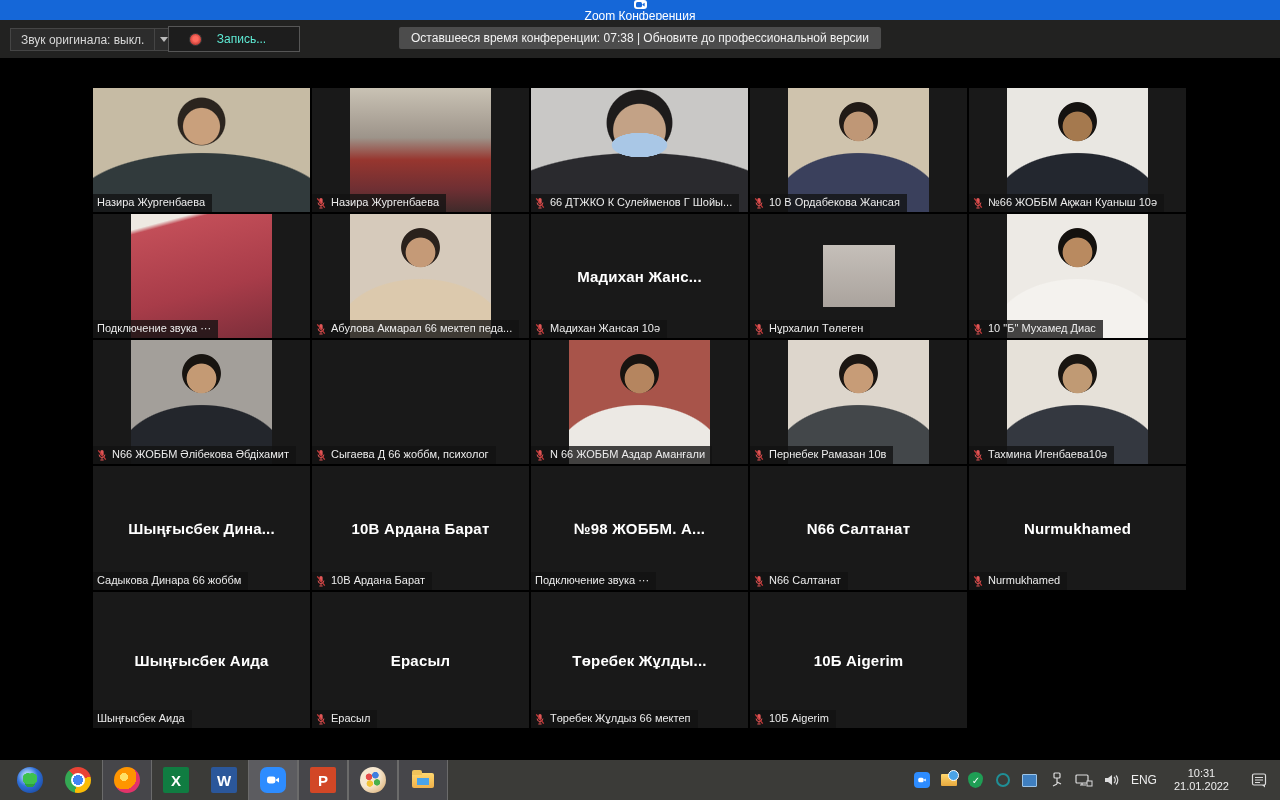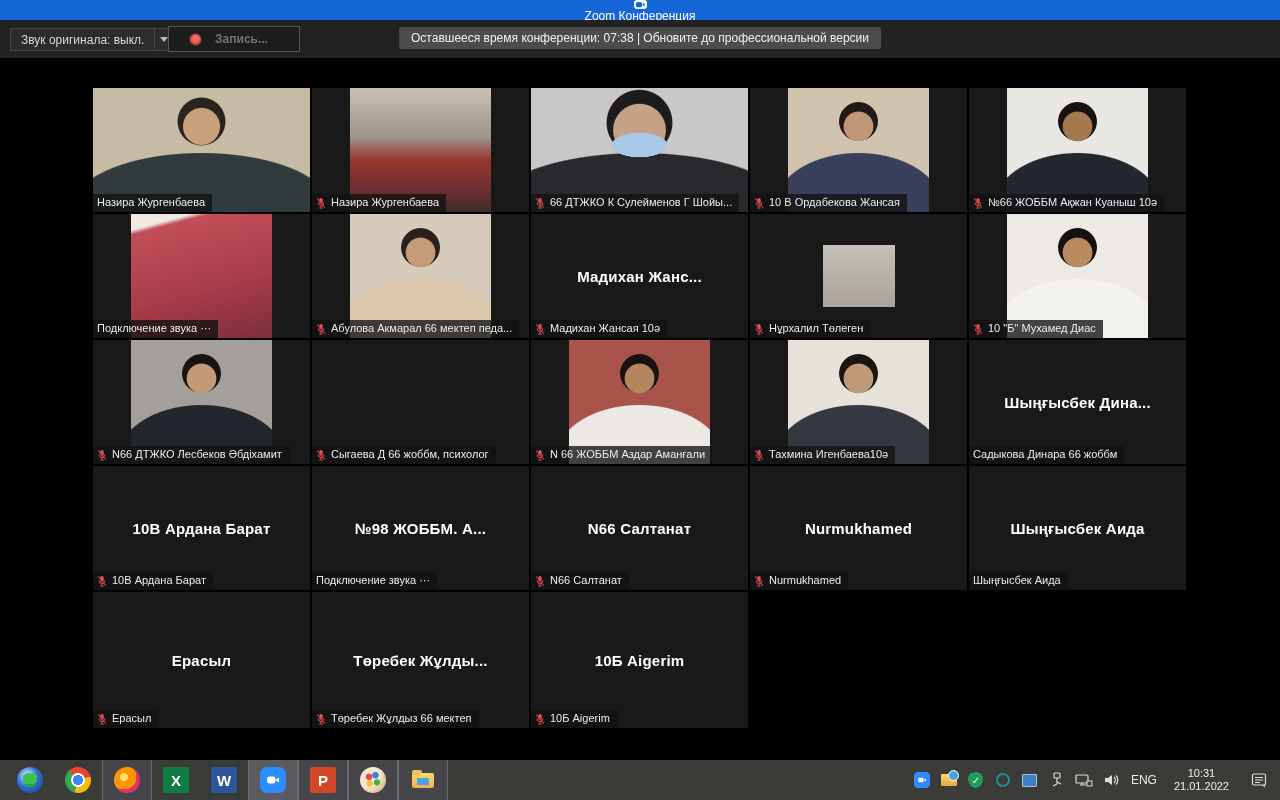--- a/index.html
+++ b/index.html
@@ -33,21 +33,21 @@
     color:#d8d8d8; font-size:12px; padding:0 10px; display:flex; align-items:center; }
   .orig-sound-drop { width:20px; background:#2c2c2c; border:1px solid #454545;
     display:flex; align-items:center; justify-content:center; }
   .caret-down { width:0; height:0; border-left:4px solid transparent;
     border-right:4px solid transparent; border-top:5px solid #bbb; }
   .record-box { position:absolute; left:168px; top:6px; width:132px; height:26px;
     border:1px solid #565656; background:#1d1d1d; display:flex; align-items:center; }
   .rec-dot { width:13px; height:13px; border-radius:50%; margin-left:20px;
     background:radial-gradient(circle at 50% 45%, #ff6a5e 0 30%, #c63f38 70%, #8f2b27 100%);
     border:1px solid #3a3a3a; }
-  .rec-label { color:#737373; font-size:12px; margin:0 auto; padding-right:18px;font-weight:bold; }
+  .rec-label { color:#5eead4; font-size:12px; margin:0 auto; padding-right:18px; }
   .notice-pill { position:absolute; top:7px; left:50%; transform:translateX(-50%);
     background:#4c4c4c; color:#f2f2f2; font-size:12px; padding:4px 12px; border-radius:2px;
     white-space:nowrap; }
 
   
   .main { position:absolute; top:58px; bottom:40px; left:0; right:0; background:#000; }
   .grid { position:absolute; left:93px; top:30px; width:1093px;
     display:grid; grid-template-columns:repeat(5,1fr);
     grid-template-rows:repeat(4,124px) 136px; gap:2px; }
   .tile { position:relative; background:#191919; overflow:hidden; }
@@ -322,21 +322,21 @@
   <div class="tile">
     <div class="vid v11 pillar person"></div>
 
     <div class="name-tag">
       <svg class="mic" width="10" height="12" viewBox="0 0 12 14">
         <rect x="4" y="1" width="4" height="7" rx="2" fill="#e05656"></rect>
         <path d="M2.5 6.5 a3.5 3.5 0 0 0 7 0" stroke="#e05656" stroke-width="1.2" fill="none"></path>
         <path d="M6 10.2 v2.2 M4 13 h4" stroke="#e05656" stroke-width="1.2"></path>
         <path d="M1.5 1.5 L10.5 12.5" stroke="#c23a3a" stroke-width="1.6"></path>
       </svg>
-      <span class="tag-text">N66 ДТЖКО Лесбеков Әбдіхамит</span>
+      <span class="tag-text">N66 ЖОББМ Әлібекова Әбдіхамит</span>
     </div>
   </div>
 
   <div class="tile">
 
     <div class="name-tag">
       <svg class="mic" width="10" height="12" viewBox="0 0 12 14">
         <rect x="4" y="1" width="4" height="7" rx="2" fill="#e05656"></rect>
         <path d="M2.5 6.5 a3.5 3.5 0 0 0 7 0" stroke="#e05656" stroke-width="1.2" fill="none"></path>
         <path d="M6 10.2 v2.2 M4 13 h4" stroke="#e05656" stroke-width="1.2"></path>
@@ -353,20 +353,33 @@
       <svg class="mic" width="10" height="12" viewBox="0 0 12 14">
         <rect x="4" y="1" width="4" height="7" rx="2" fill="#e05656"></rect>
         <path d="M2.5 6.5 a3.5 3.5 0 0 0 7 0" stroke="#e05656" stroke-width="1.2" fill="none"></path>
         <path d="M6 10.2 v2.2 M4 13 h4" stroke="#e05656" stroke-width="1.2"></path>
         <path d="M1.5 1.5 L10.5 12.5" stroke="#c23a3a" stroke-width="1.6"></path>
       </svg>
       <span class="tag-text">N 66 ЖОББМ Аздар Аманғали</span>
     </div>
   </div>
 
+  <div class="tile">
+    <div class="vid v14 pillar person"></div>
+
+    <div class="name-tag">
+      <svg class="mic" width="10" height="12" viewBox="0 0 12 14">
+        <rect x="4" y="1" width="4" height="7" rx="2" fill="#e05656"></rect>
+        <path d="M2.5 6.5 a3.5 3.5 0 0 0 7 0" stroke="#e05656" stroke-width="1.2" fill="none"></path>
+        <path d="M6 10.2 v2.2 M4 13 h4" stroke="#e05656" stroke-width="1.2"></path>
+        <path d="M1.5 1.5 L10.5 12.5" stroke="#c23a3a" stroke-width="1.6"></path>
+      </svg>
+      <span class="tag-text">Пернебек Рамазан 10в</span>
+    </div>
+  </div>
 
   <div class="tile">
     <div class="vid v15 pillar person"></div>
 
     <div class="name-tag">
       <svg class="mic" width="10" height="12" viewBox="0 0 12 14">
         <rect x="4" y="1" width="4" height="7" rx="2" fill="#e05656"></rect>
         <path d="M2.5 6.5 a3.5 3.5 0 0 0 7 0" stroke="#e05656" stroke-width="1.2" fill="none"></path>
         <path d="M6 10.2 v2.2 M4 13 h4" stroke="#e05656" stroke-width="1.2"></path>
         <path d="M1.5 1.5 L10.5 12.5" stroke="#c23a3a" stroke-width="1.6"></path>

